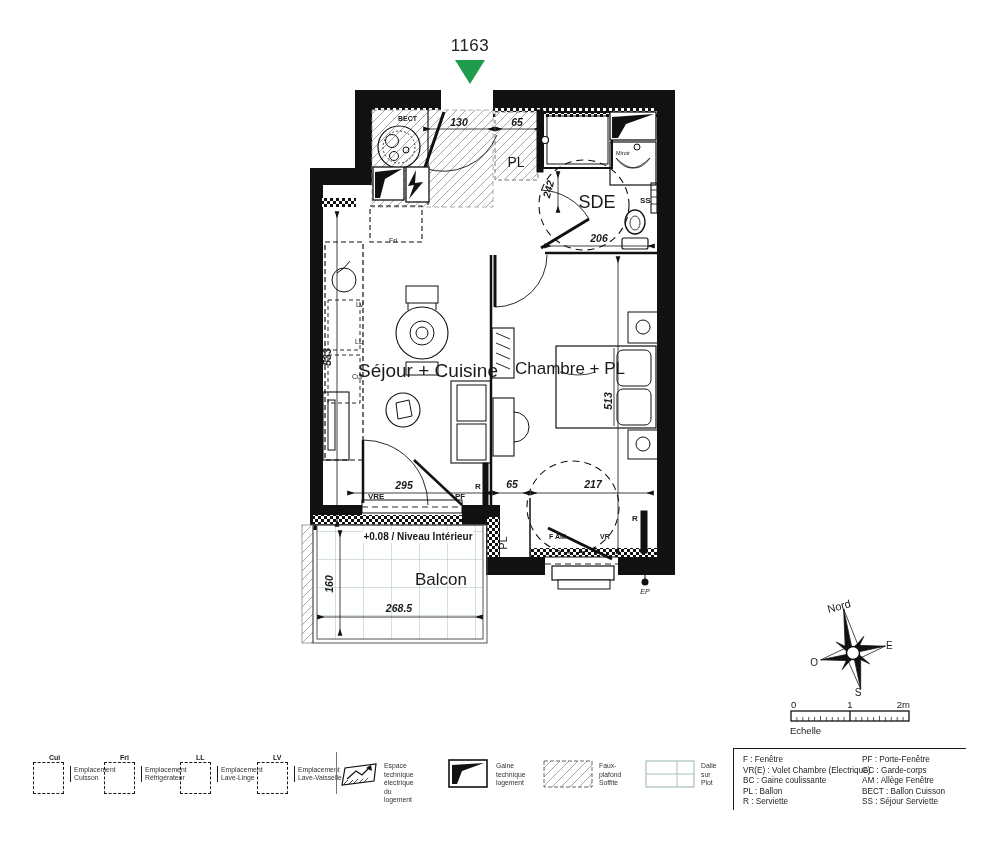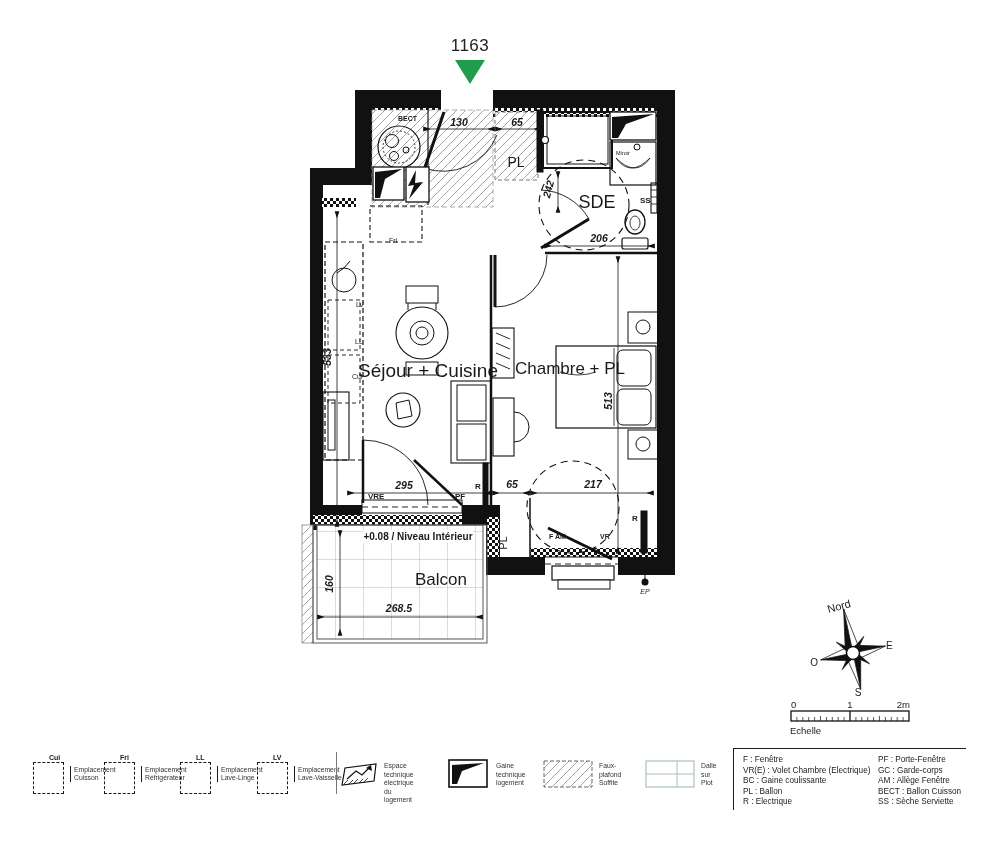--- a/index.html
+++ b/index.html
@@ -387,23 +387,23 @@
         <div>sur Plot</div>
       </div>
   </div>
 
   <div class="abbr">
     <div class="col" style="left:9px">
       <div>F : Fenêtre</div>
         <div>VR(E) : Volet Chambre (Electrique)</div>
         <div>BC : Gaine coulissante</div>
         <div>PL : Ballon</div>
-        <div>R : Electrique</div>
+        <div>R : Serviette</div>
     </div>
-    <div class="col" style="left:144px">
+    <div class="col" style="left:128px">
       <div>PF : Porte-Fenêtre</div>
         <div>GC : Garde-corps</div>
         <div>AM : Allège Fenêtre</div>
         <div>BECT : Ballon Cuisson</div>
-        <div>SS : Sèche Serviette</div>
+        <div>SS : Séjour Serviette</div>
     </div>
   </div>
 </div>
 
 </body></html>

